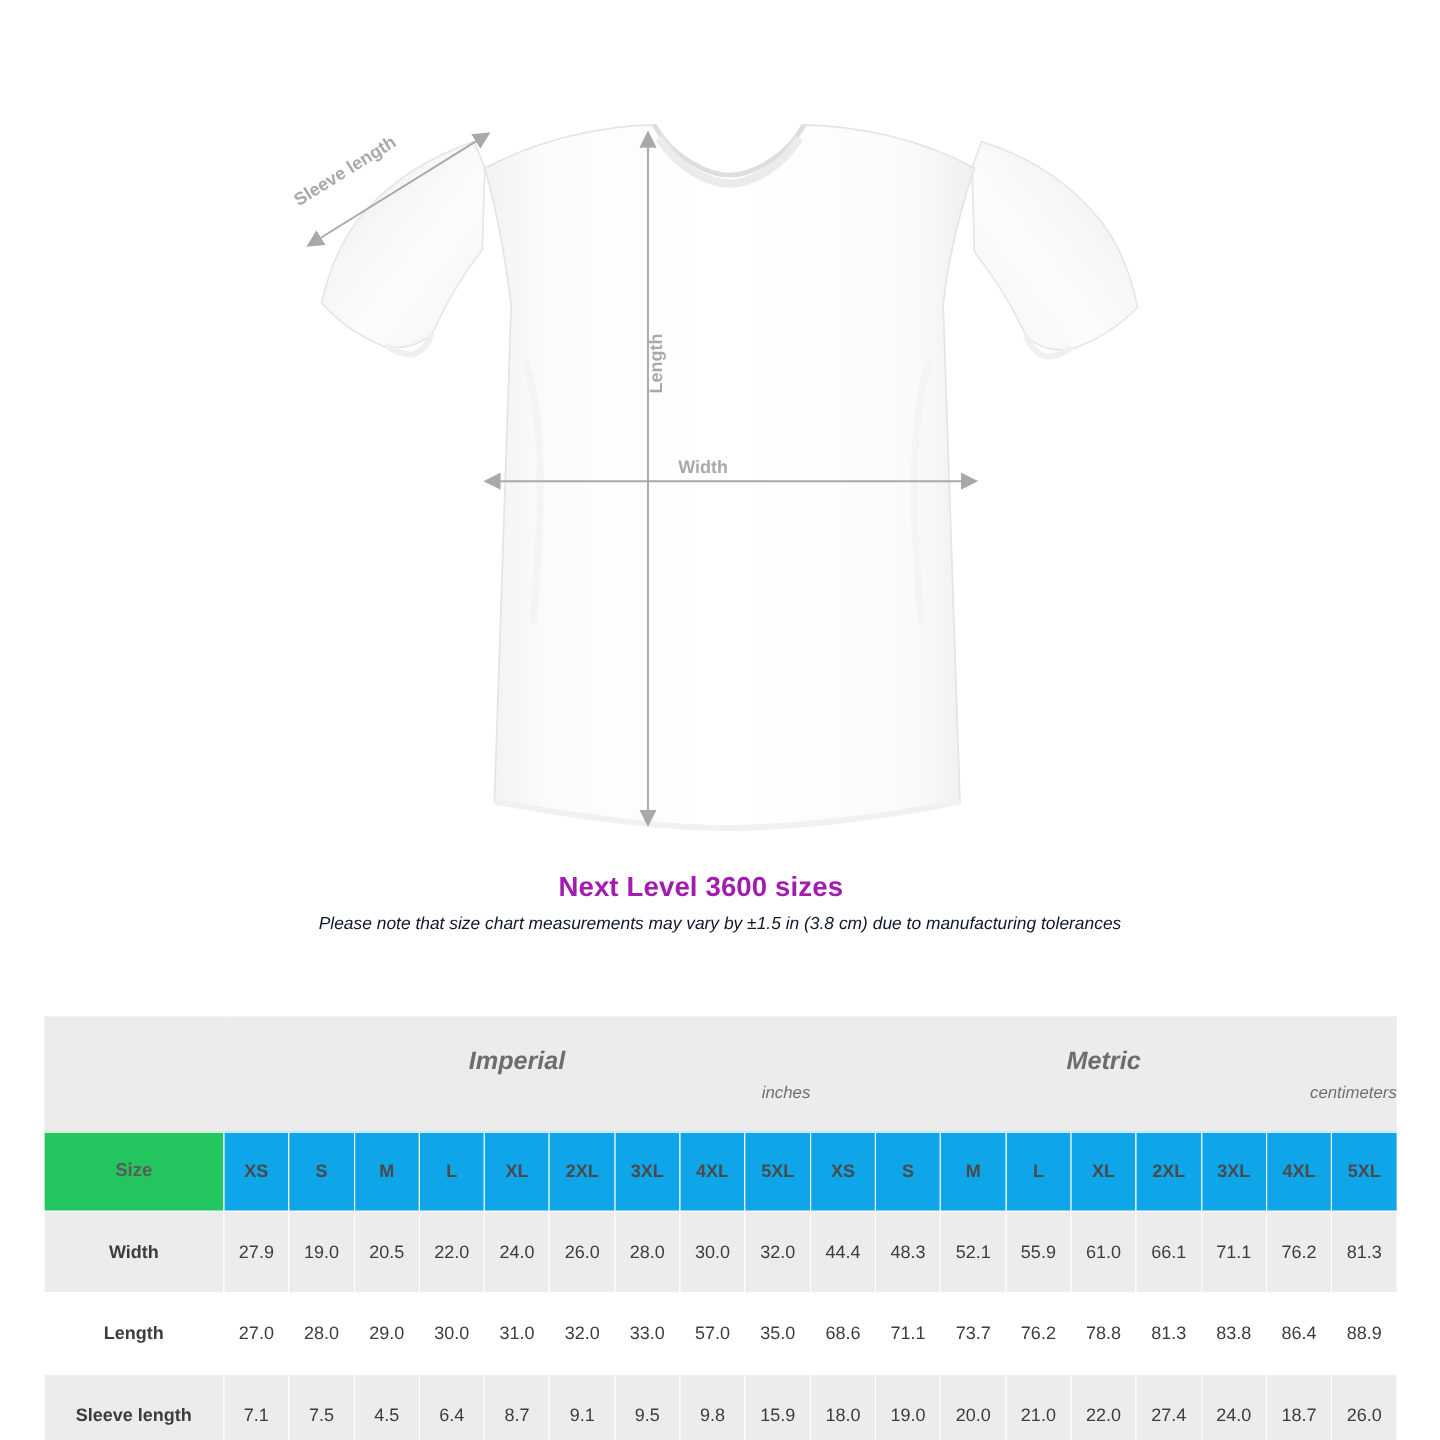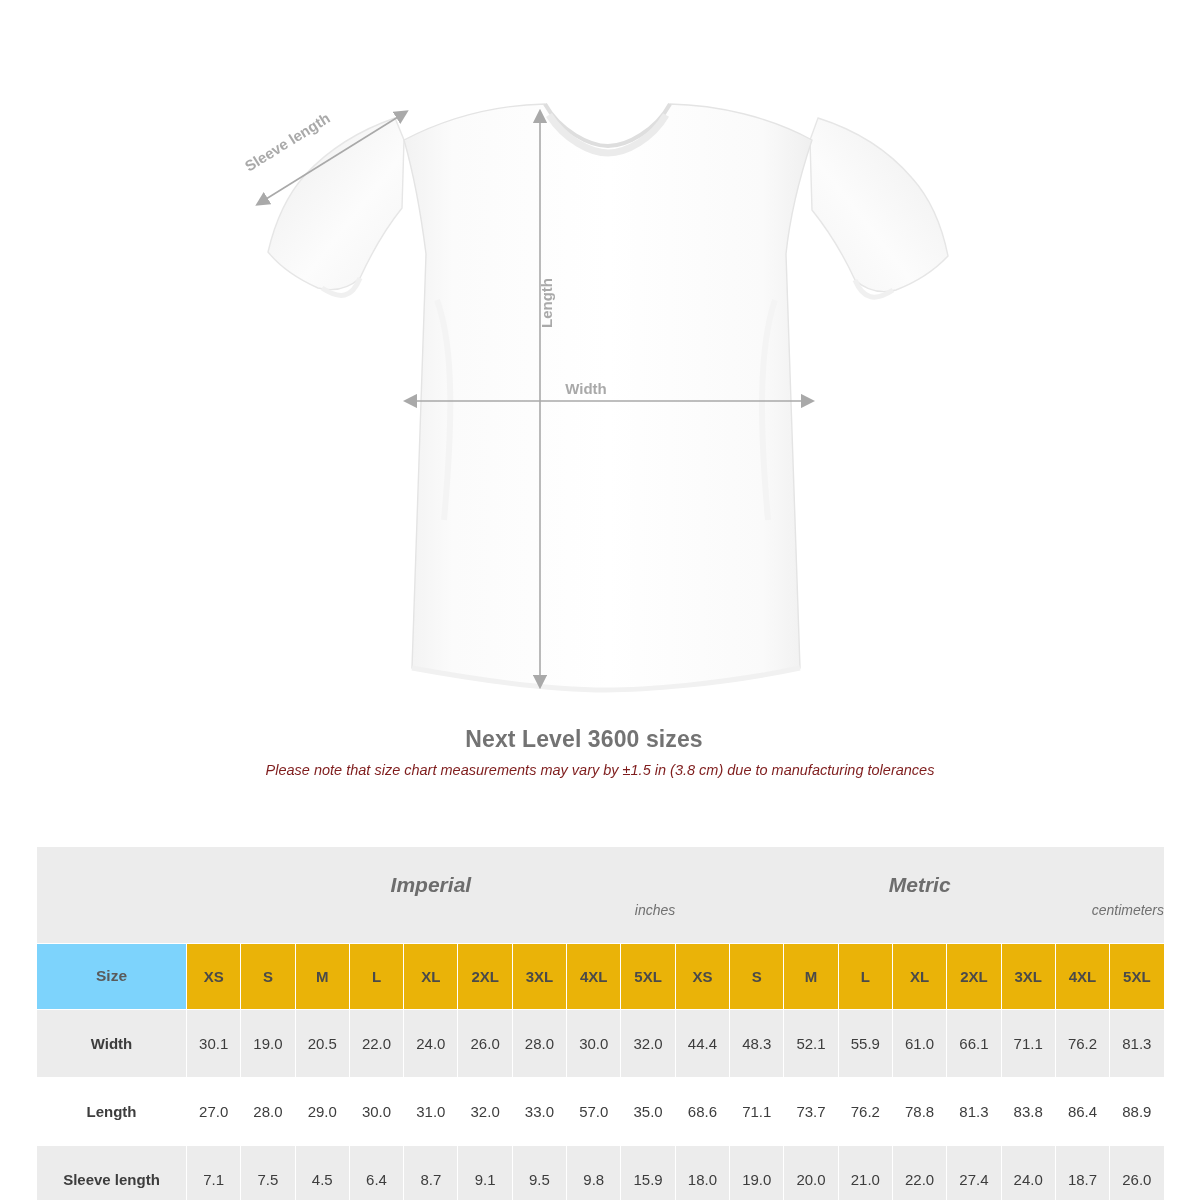--- a/index.html
+++ b/index.html
@@ -24,30 +24,30 @@
   }
   #illustration svg { display: block; }
 
   
   #chart-title {
     position: absolute;
     top: 726px; left: 0; width: 1168px;
     text-align: center;
     font-size: 23px;
     font-weight: bold;
-    color: #737373;
+    color: #a21caf;
     letter-spacing: 0.1px;
   }
   #chart-subtitle {
     position: absolute;
     top: 762px; left: 0; width: 1200px;
     text-align: center;
     font-size: 14.5px;
     font-style: italic;
-    color: #7f1d1d;
+    color: #0f172a;
   }
 
   
   #size-table-wrap {
     position: absolute;
     left: 36px; top: 799px;
     width: 1128px;
   }
   table.size-table {
     border-collapse: collapse;
@@ -77,23 +77,23 @@
     line-height: 1.2;
   }
   .unit-sub {
     font-size: 14px;
     font-style: italic;
     color: #707070;
     margin-top: 5px;
     text-align: right;
   }
 
-  tr.size-row td { height: 66px; background: #eab308; }
+  tr.size-row td { height: 66px; background: #0ea5e9; }
   tr.size-row td.rowhead {
-    background: #7dd3fc;
+    background: #22c55e;
     font-weight: bold;
     color: #5a5a5a;
     font-size: 15.5px;
   }
   tr.data-row td { height: 68px; }
   tr.shade td { background: #ececec; }
   tr.plain td { background: #ffffff; }
   td.rowhead {
     font-weight: bold;
     color: #5a5a5a;
@@ -251,21 +251,21 @@
           <td class="cell">L</td>
           <td class="cell">XL</td>
           <td class="cell">2XL</td>
           <td class="cell">3XL</td>
           <td class="cell">4XL</td>
           <td class="cell">5XL</td>
         </tr>
 
         <tr class="data-row shade">
           <td class="rowhead">Width</td>
-          <td class="cell">30.1</td>
+          <td class="cell">27.9</td>
           <td class="cell">19.0</td>
           <td class="cell">20.5</td>
           <td class="cell">22.0</td>
           <td class="cell">24.0</td>
           <td class="cell">26.0</td>
           <td class="cell">28.0</td>
           <td class="cell">30.0</td>
           <td class="cell">32.0</td>
           <td class="cell">44.4</td>
           <td class="cell">48.3</td>

